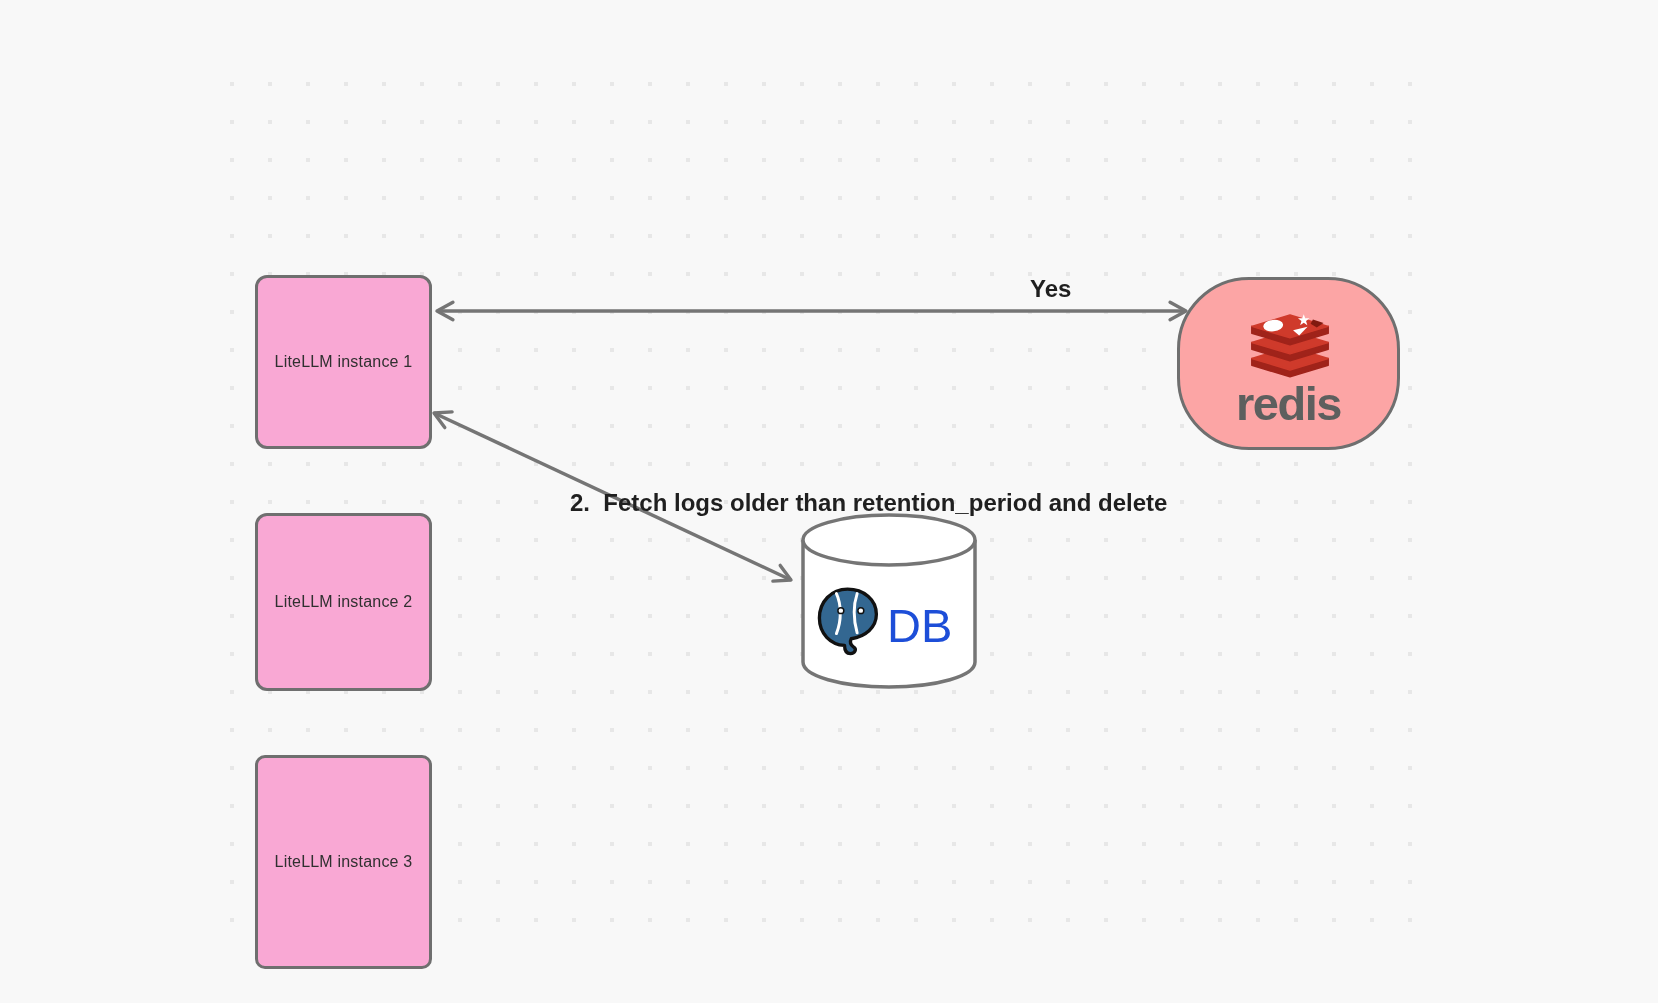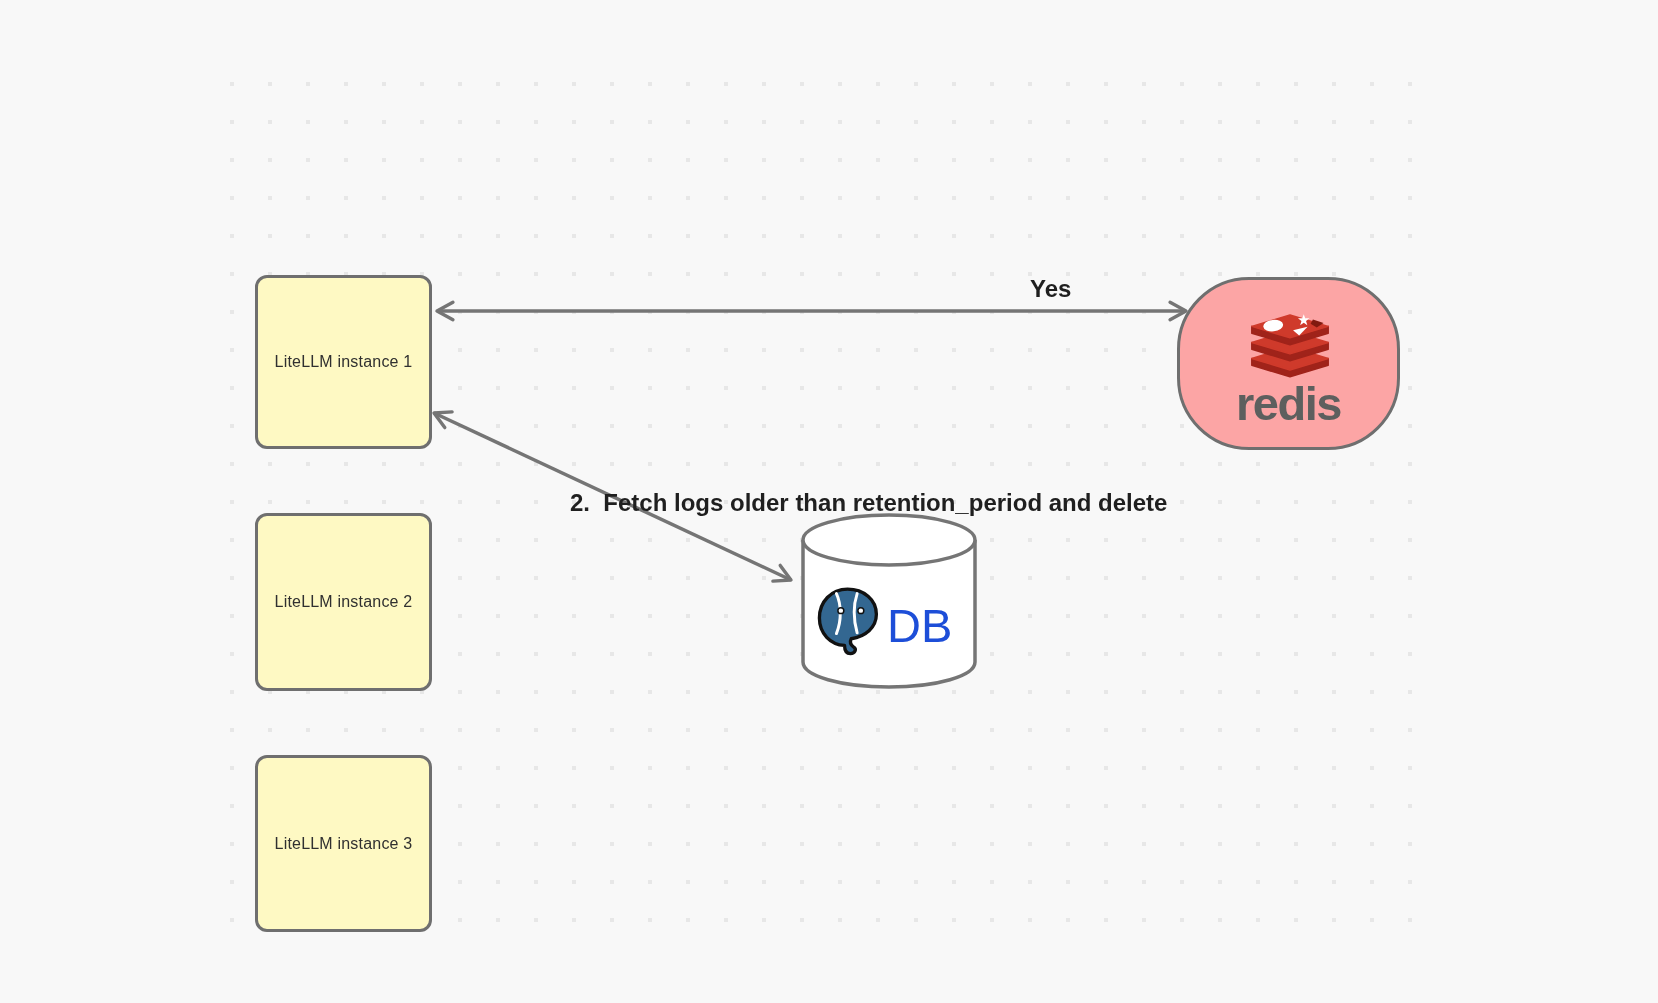--- a/index.html
+++ b/index.html
@@ -19,34 +19,34 @@
     width:1216px;height:874px;
     background-image:radial-gradient(circle at 19px 19px,#e7e7e7 0 2.4px,rgba(0,0,0,0) 2.5px);
     background-size:38px 38px;
   }
   .edges-layer{
     position:absolute;left:0;top:0;width:1658px;height:1003px;
   }
   .node-box{
     position:absolute;
     left:255px;width:177px;
-    background:#fef9c3;
+    background:#f9a8d4;
     border:3.5px solid #6f6f6f;
     border-radius:12px;
     box-sizing:border-box;
     display:flex;align-items:center;justify-content:center;
   }
   .node-box .node-label{
     font-size:16px;
     color:#303030;
     letter-spacing:0.2px;
   }
   #box1{top:275px;height:174px;}
   #box2{top:513px;height:178px;}
-  #box3{top:755px;height:177px;}
+  #box3{top:755px;height:214px;border-radius:10px;}
   .redis-node{
     position:absolute;
     left:1177px;top:277px;
     width:223px;height:173px;
     background:#fca5a5;
     border:3.5px solid #6f6f6f;
     border-radius:72px;
     box-sizing:border-box;
   }
   .redis-stack{

